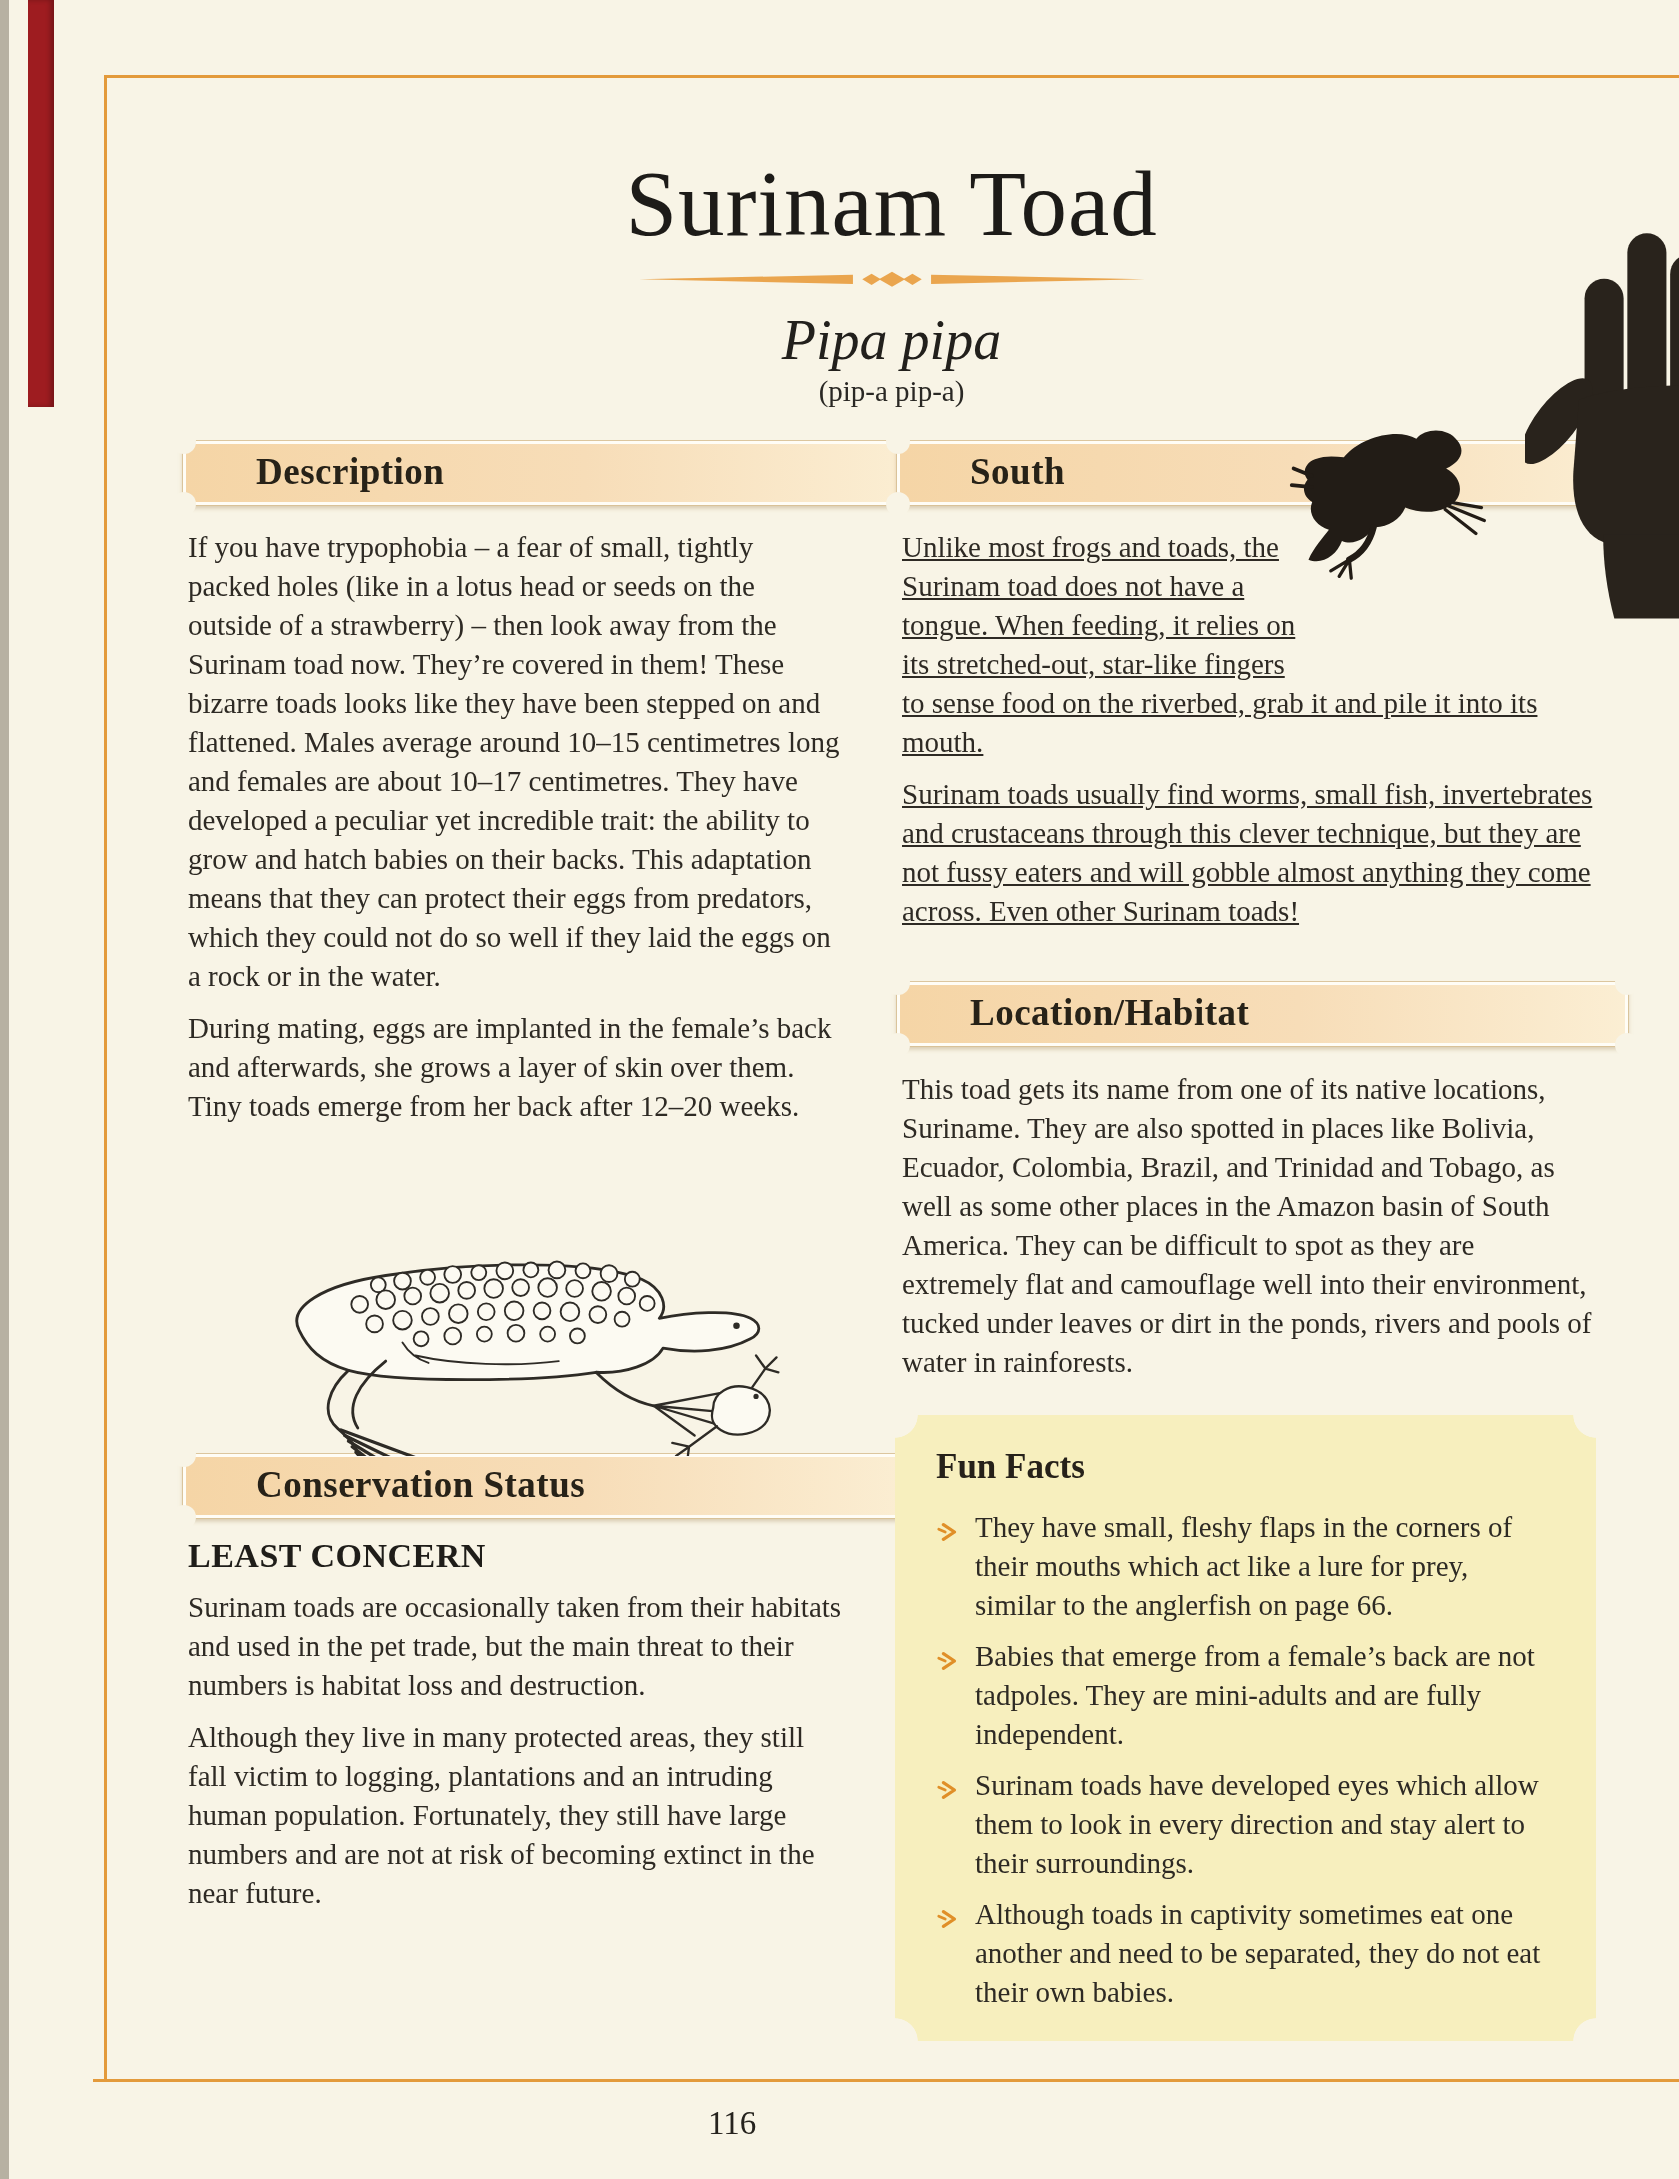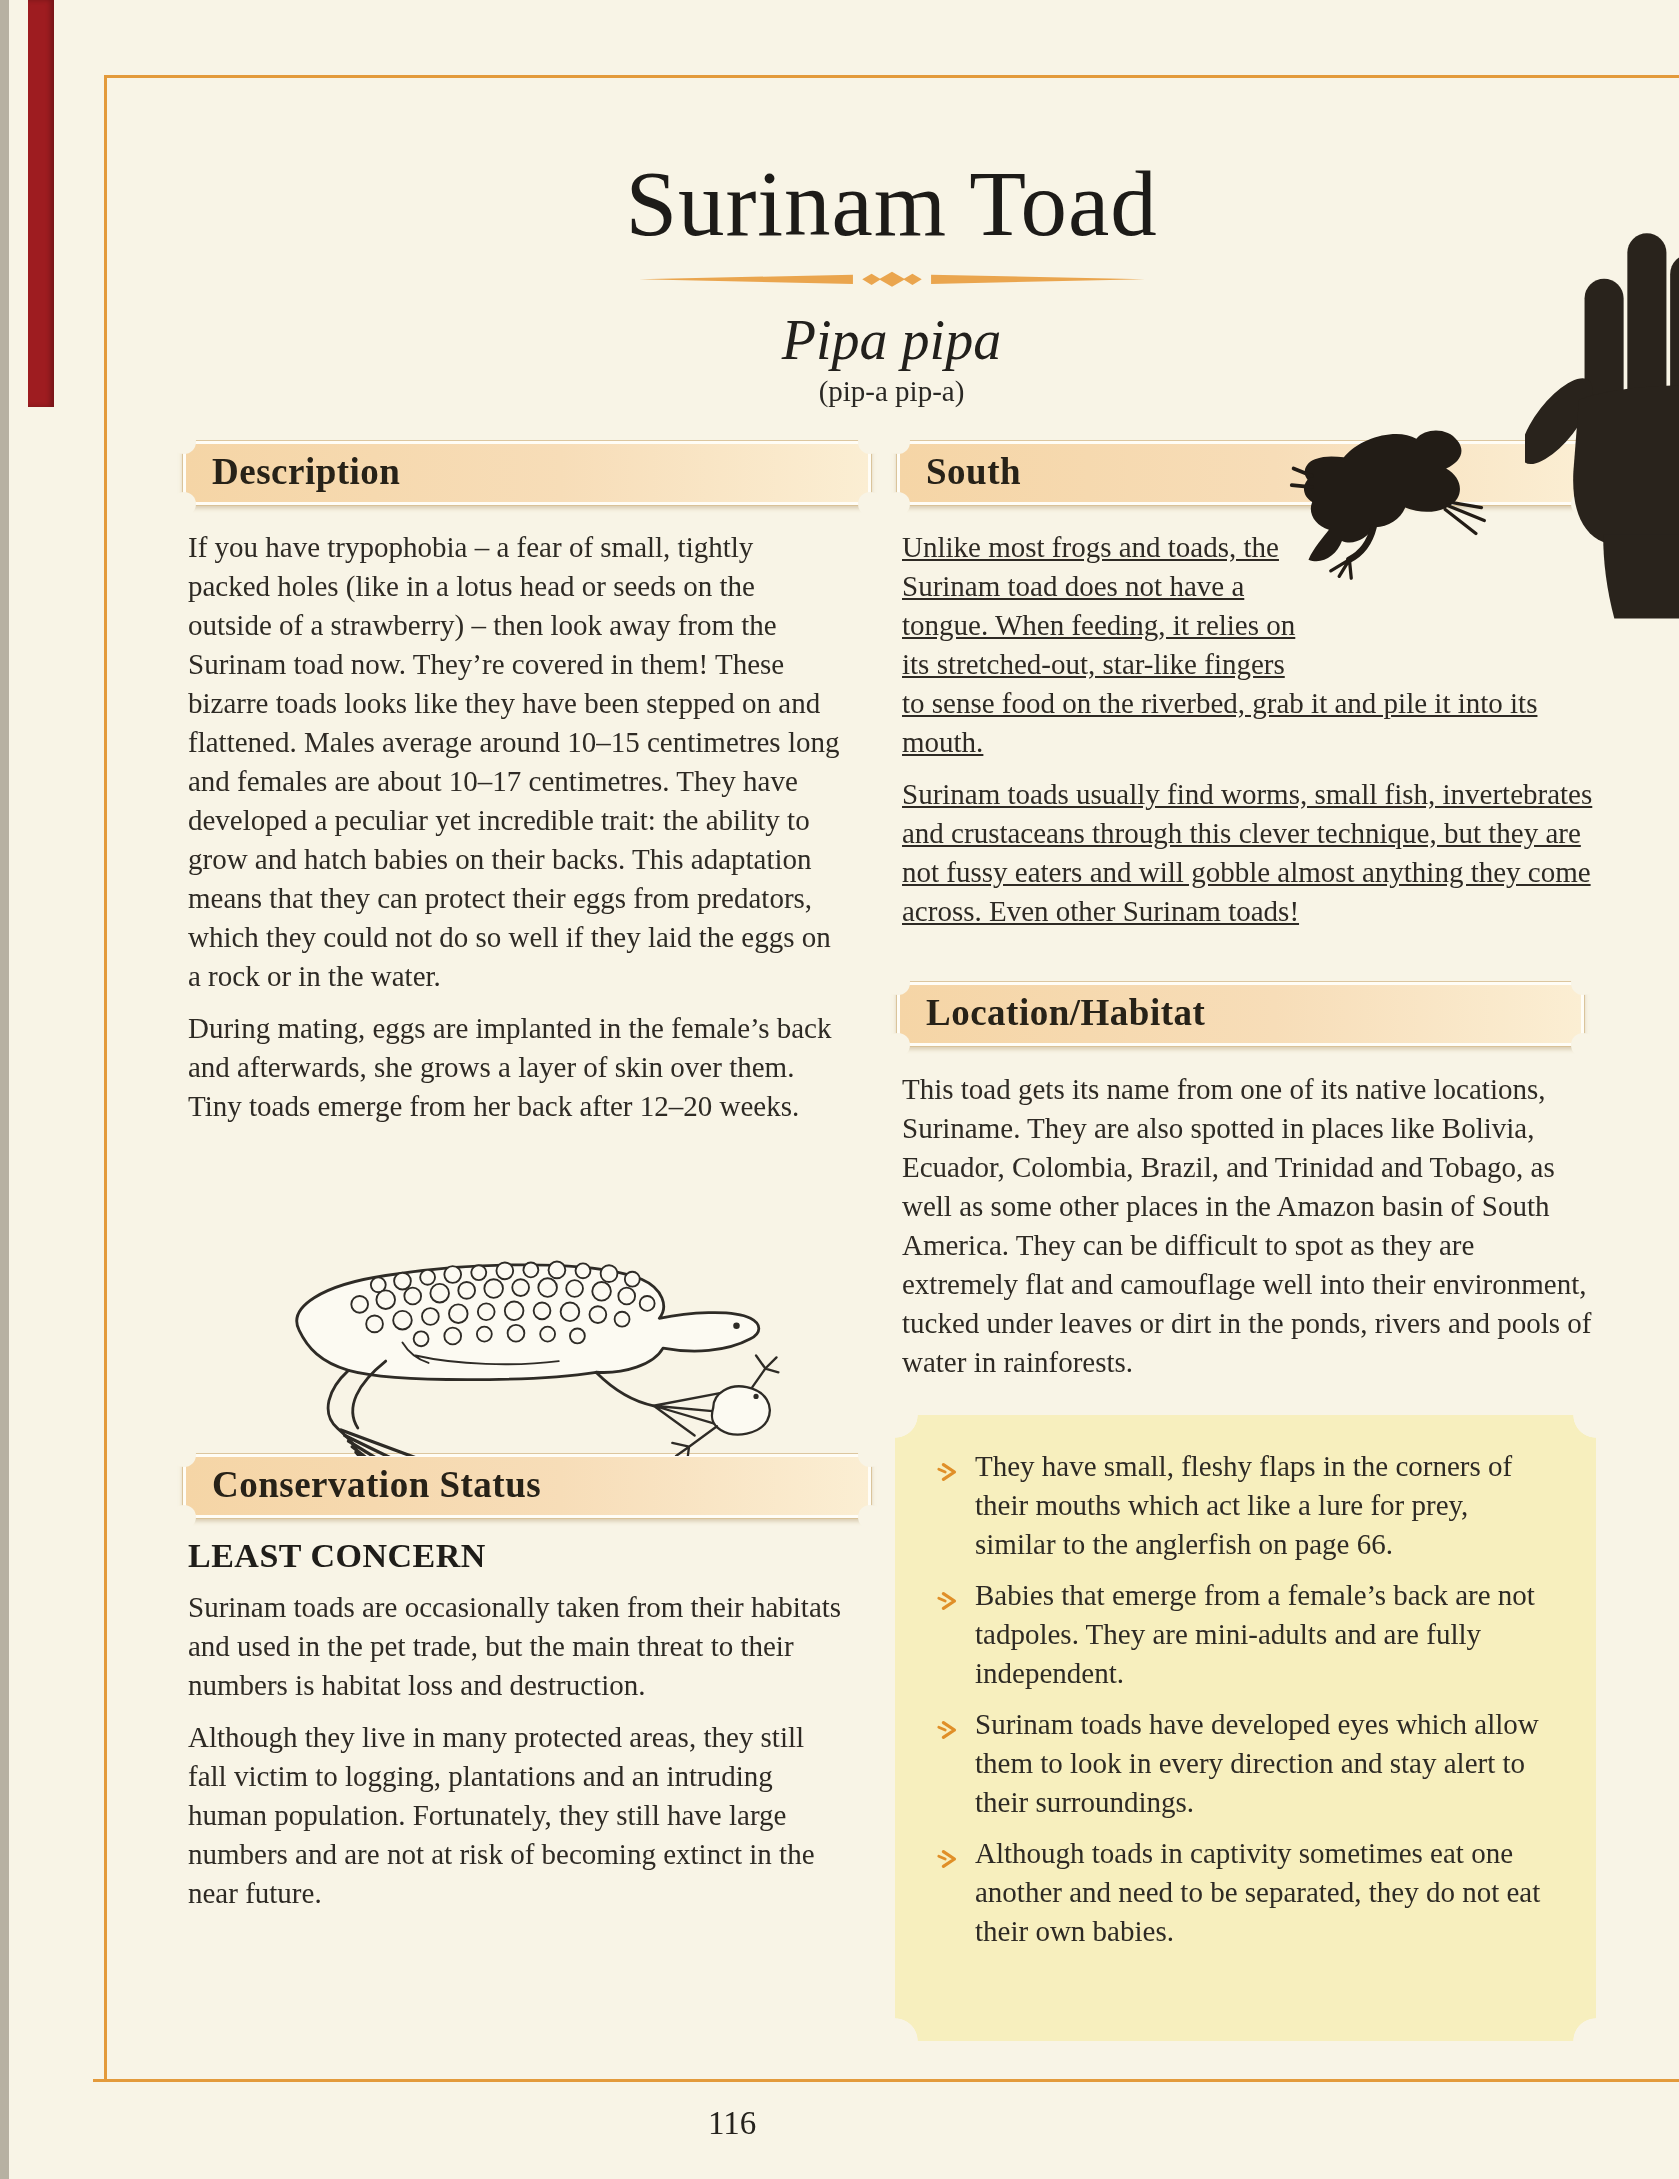--- a/index.html
+++ b/index.html
@@ -22,20 +22,21 @@
   .species{top:308px;font-size:56px;font-style:italic;color:#22201c;}
   .pronunciation{top:375px;font-size:29px;color:#2a2824;}
   .divider-wrap{top:270px;}
 
   
   .banner{
     position:absolute;height:58px;
     background:linear-gradient(90deg,#f5d5a6 0%,#f7ddb8 55%,#fbeed3 100%);
     border:3.7px solid #fffdf6;
     box-shadow:0 0 0 0.9px #d8c196, 0 3.7px 4.7px rgba(150,115,60,.35);
+    padding-left:44px;
   }
   .banner .label{
     display:block;padding-left:26px;font-size:37px;font-weight:bold;
     line-height:56px;color:#272218;letter-spacing:0.5px;
   }
   .notch{position:absolute;width:24px;height:24px;border-radius:50%;background:#f8f4e6;}
   .notch.tl{left:-14px;top:-14px;} .notch.tr{right:-14px;top:-14px;}
   .notch.bl{left:-14px;bottom:-14px;} .notch.br{right:-14px;bottom:-14px;}
 
   .banner-desc{left:183px;top:441px;width:682px;}
@@ -144,20 +145,21 @@
   <p>This toad gets its name from one of its native locations, Suriname. They are also spotted in places like Bolivia, Ecuador, Colombia, Brazil, and Trinidad and Tobago, as well as some other places in the Amazon basin of South America. They can be difficult to spot as they are extremely flat and camouflage well into their environment, tucked under leaves or dirt in the ponds, rivers and pools of water in rainforests.</p>
 </div>
 
 <div class="bodytext cons-text">
   <p class="status-line">LEAST CONCERN</p>
   <p>Surinam toads are occasionally taken from their habitats and used in the pet trade, but the main threat to their numbers is habitat loss and destruction.</p>
   <p>Although they live in many protected areas, they still fall victim to logging, plantations and an intruding human population. Fortunately, they still have large numbers and are not at risk of becoming extinct in the near future.</p>
 </div>
 
 <div class="funfacts">
+  <p class="ff-heading">Fun Facts</p>
 
   <div class="ff-item">
     <span class="arrow">
       <svg width="24" height="24" viewBox="0 0 26 26">
           <path d="M8 5 L20 13 L8 21" fill="none" stroke="#e08f28" stroke-width="3.5" stroke-linecap="round" stroke-linejoin="round"></path>
           <path d="M3 10 L10 13" fill="none" stroke="#e08f28" stroke-width="3" stroke-linecap="round"></path>
         </svg>
     </span>
     <span>They have small, fleshy flaps in the corners of their mouths which act like a lure for prey, similar to the anglerfish on page 66.</span>
   </div>

